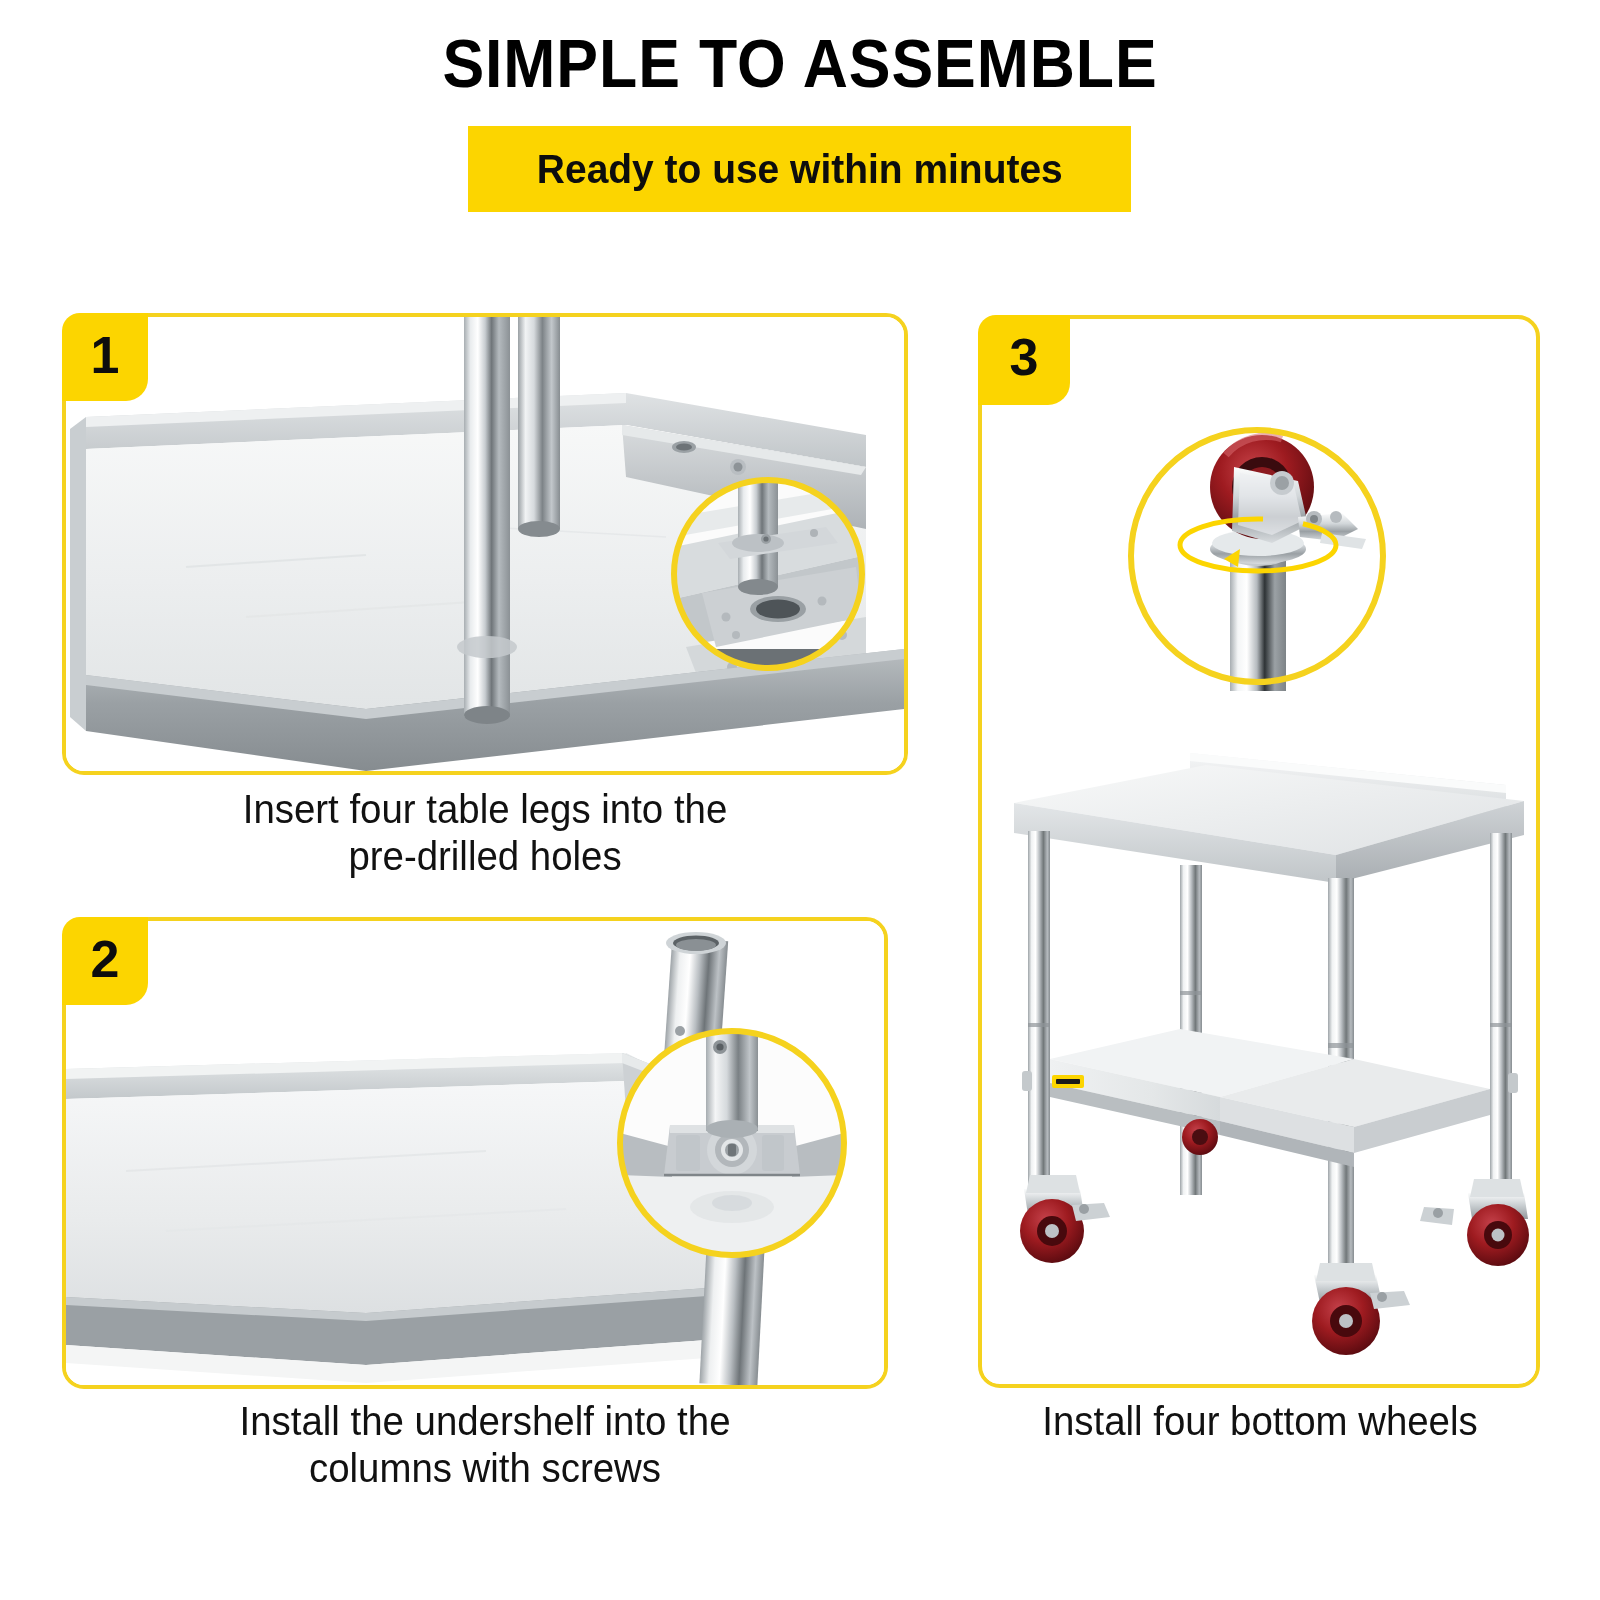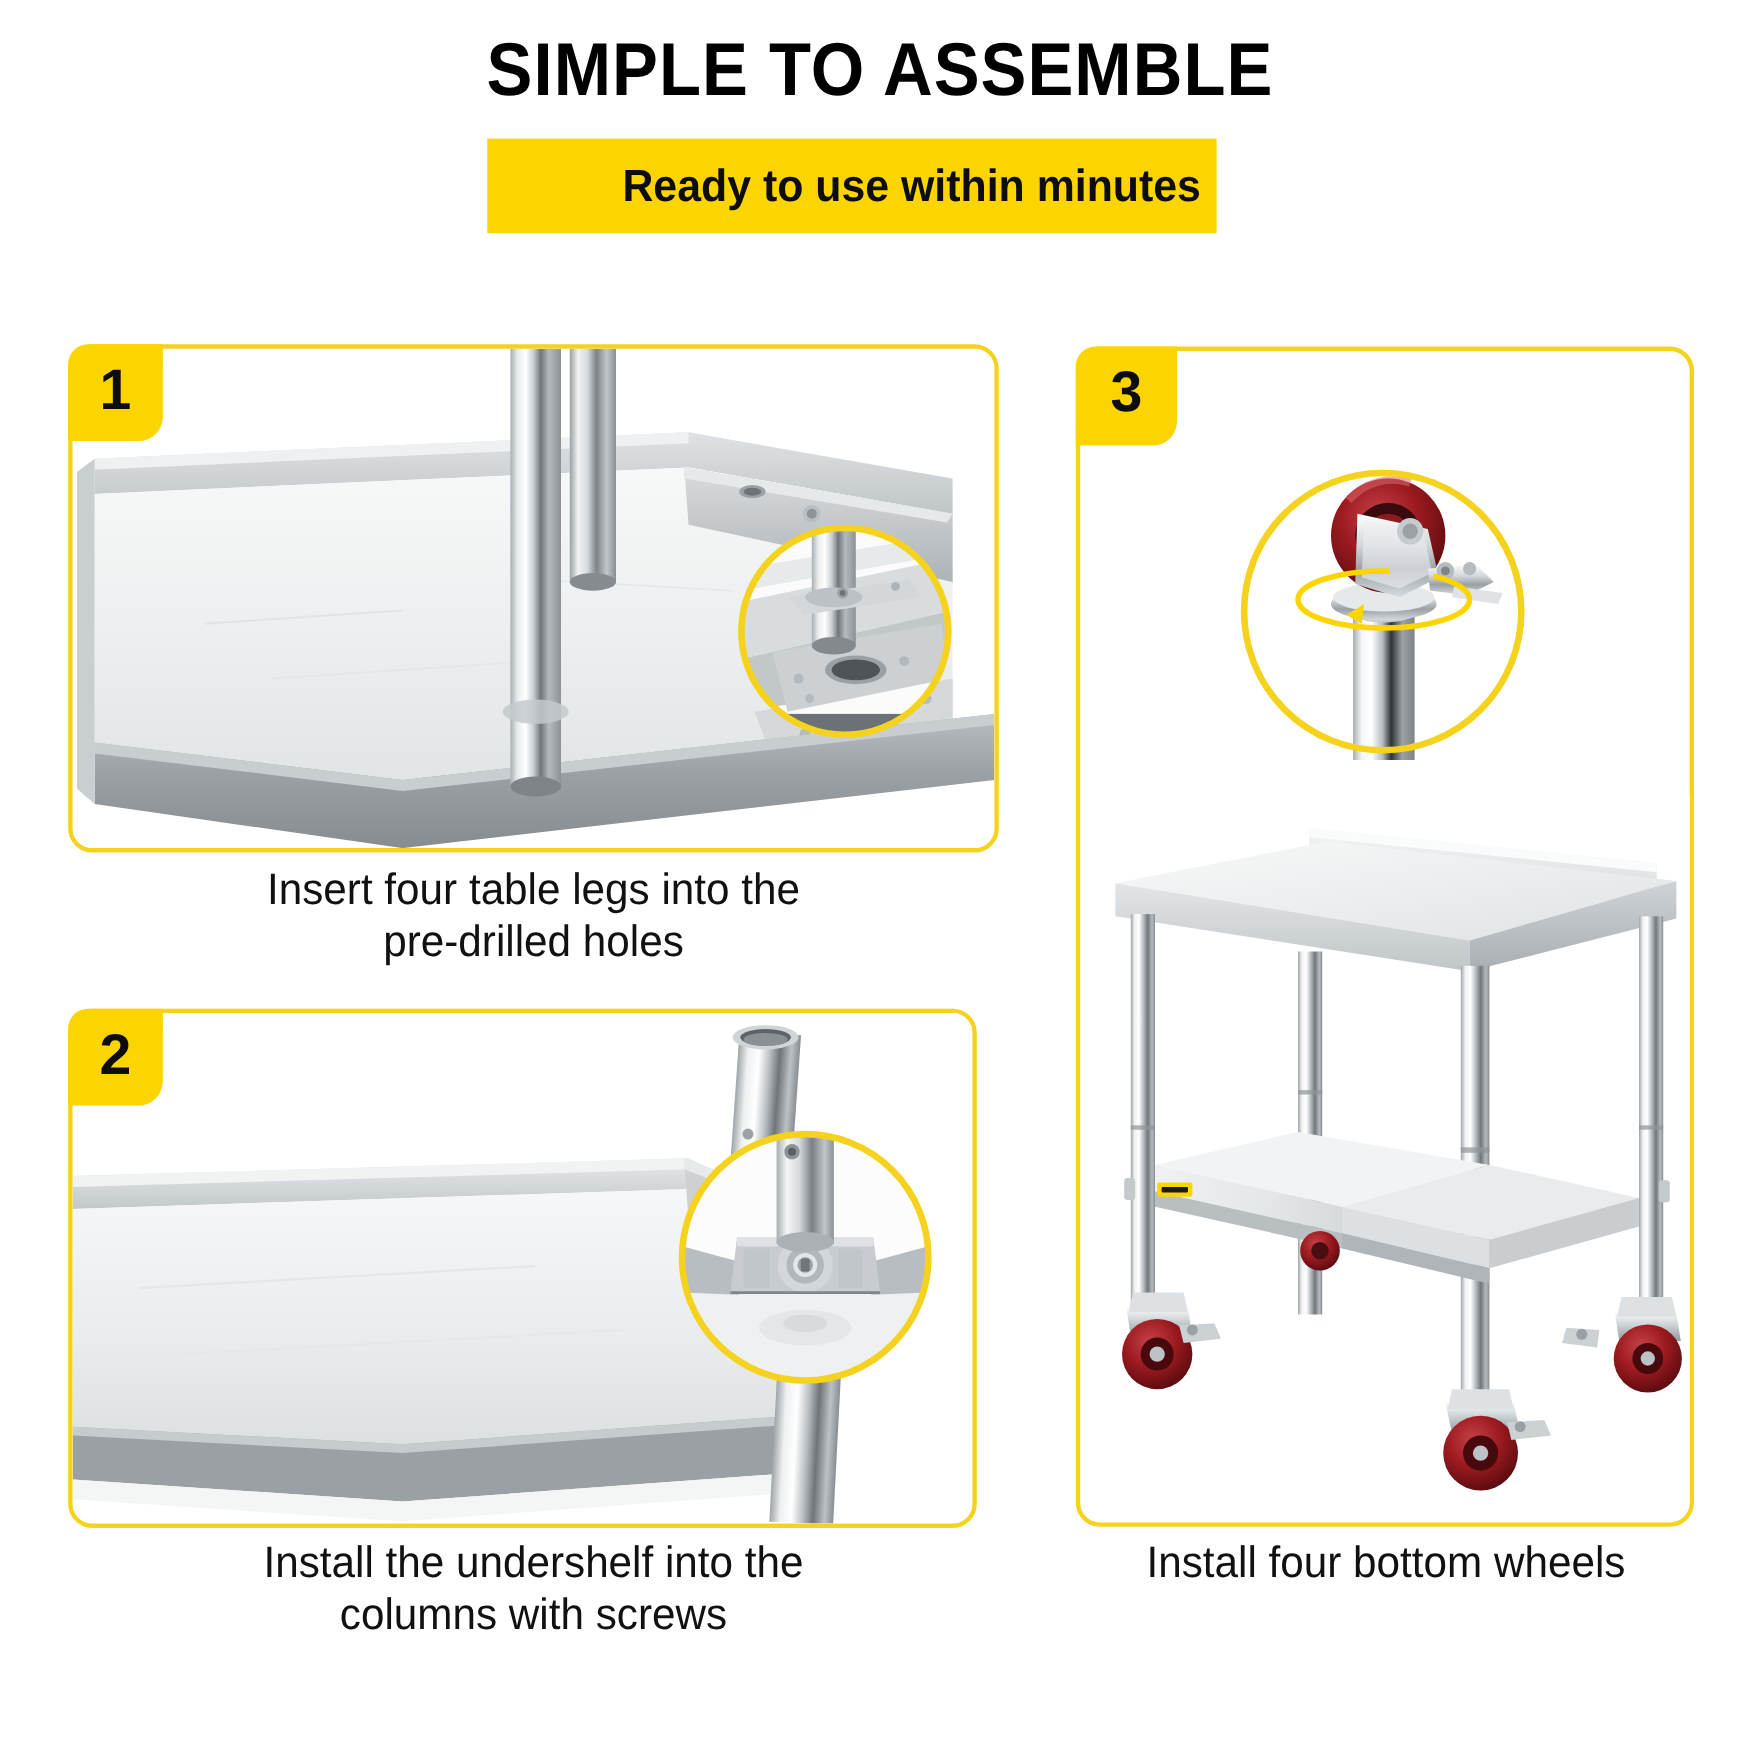--- a/index.html
+++ b/index.html
@@ -38,27 +38,27 @@
     font-weight: bold;
     letter-spacing: 1px;
     color: #000000;
     font-family: "Liberation Sans Narrow", "Liberation Sans", sans-serif;
     transform: scaleX(0.92);
   }
 
   #subtitle-band {
     position: absolute;
     top: 126px;
-    left: 443px;
+    left: 468px;
     width: 663px;
     height: 86px;
     background: #FCD500;
     display: flex;
     align-items: center;
-    justify-content: flex-end;
+    justify-content: center;
   }
 
   #subtitle-text {
     font-size: 41px;
     font-weight: bold;
     color: #0d0d0d;
     font-family: "Liberation Sans Narrow", "Liberation Sans", sans-serif;
     transform: scaleX(0.95);
   }
 

